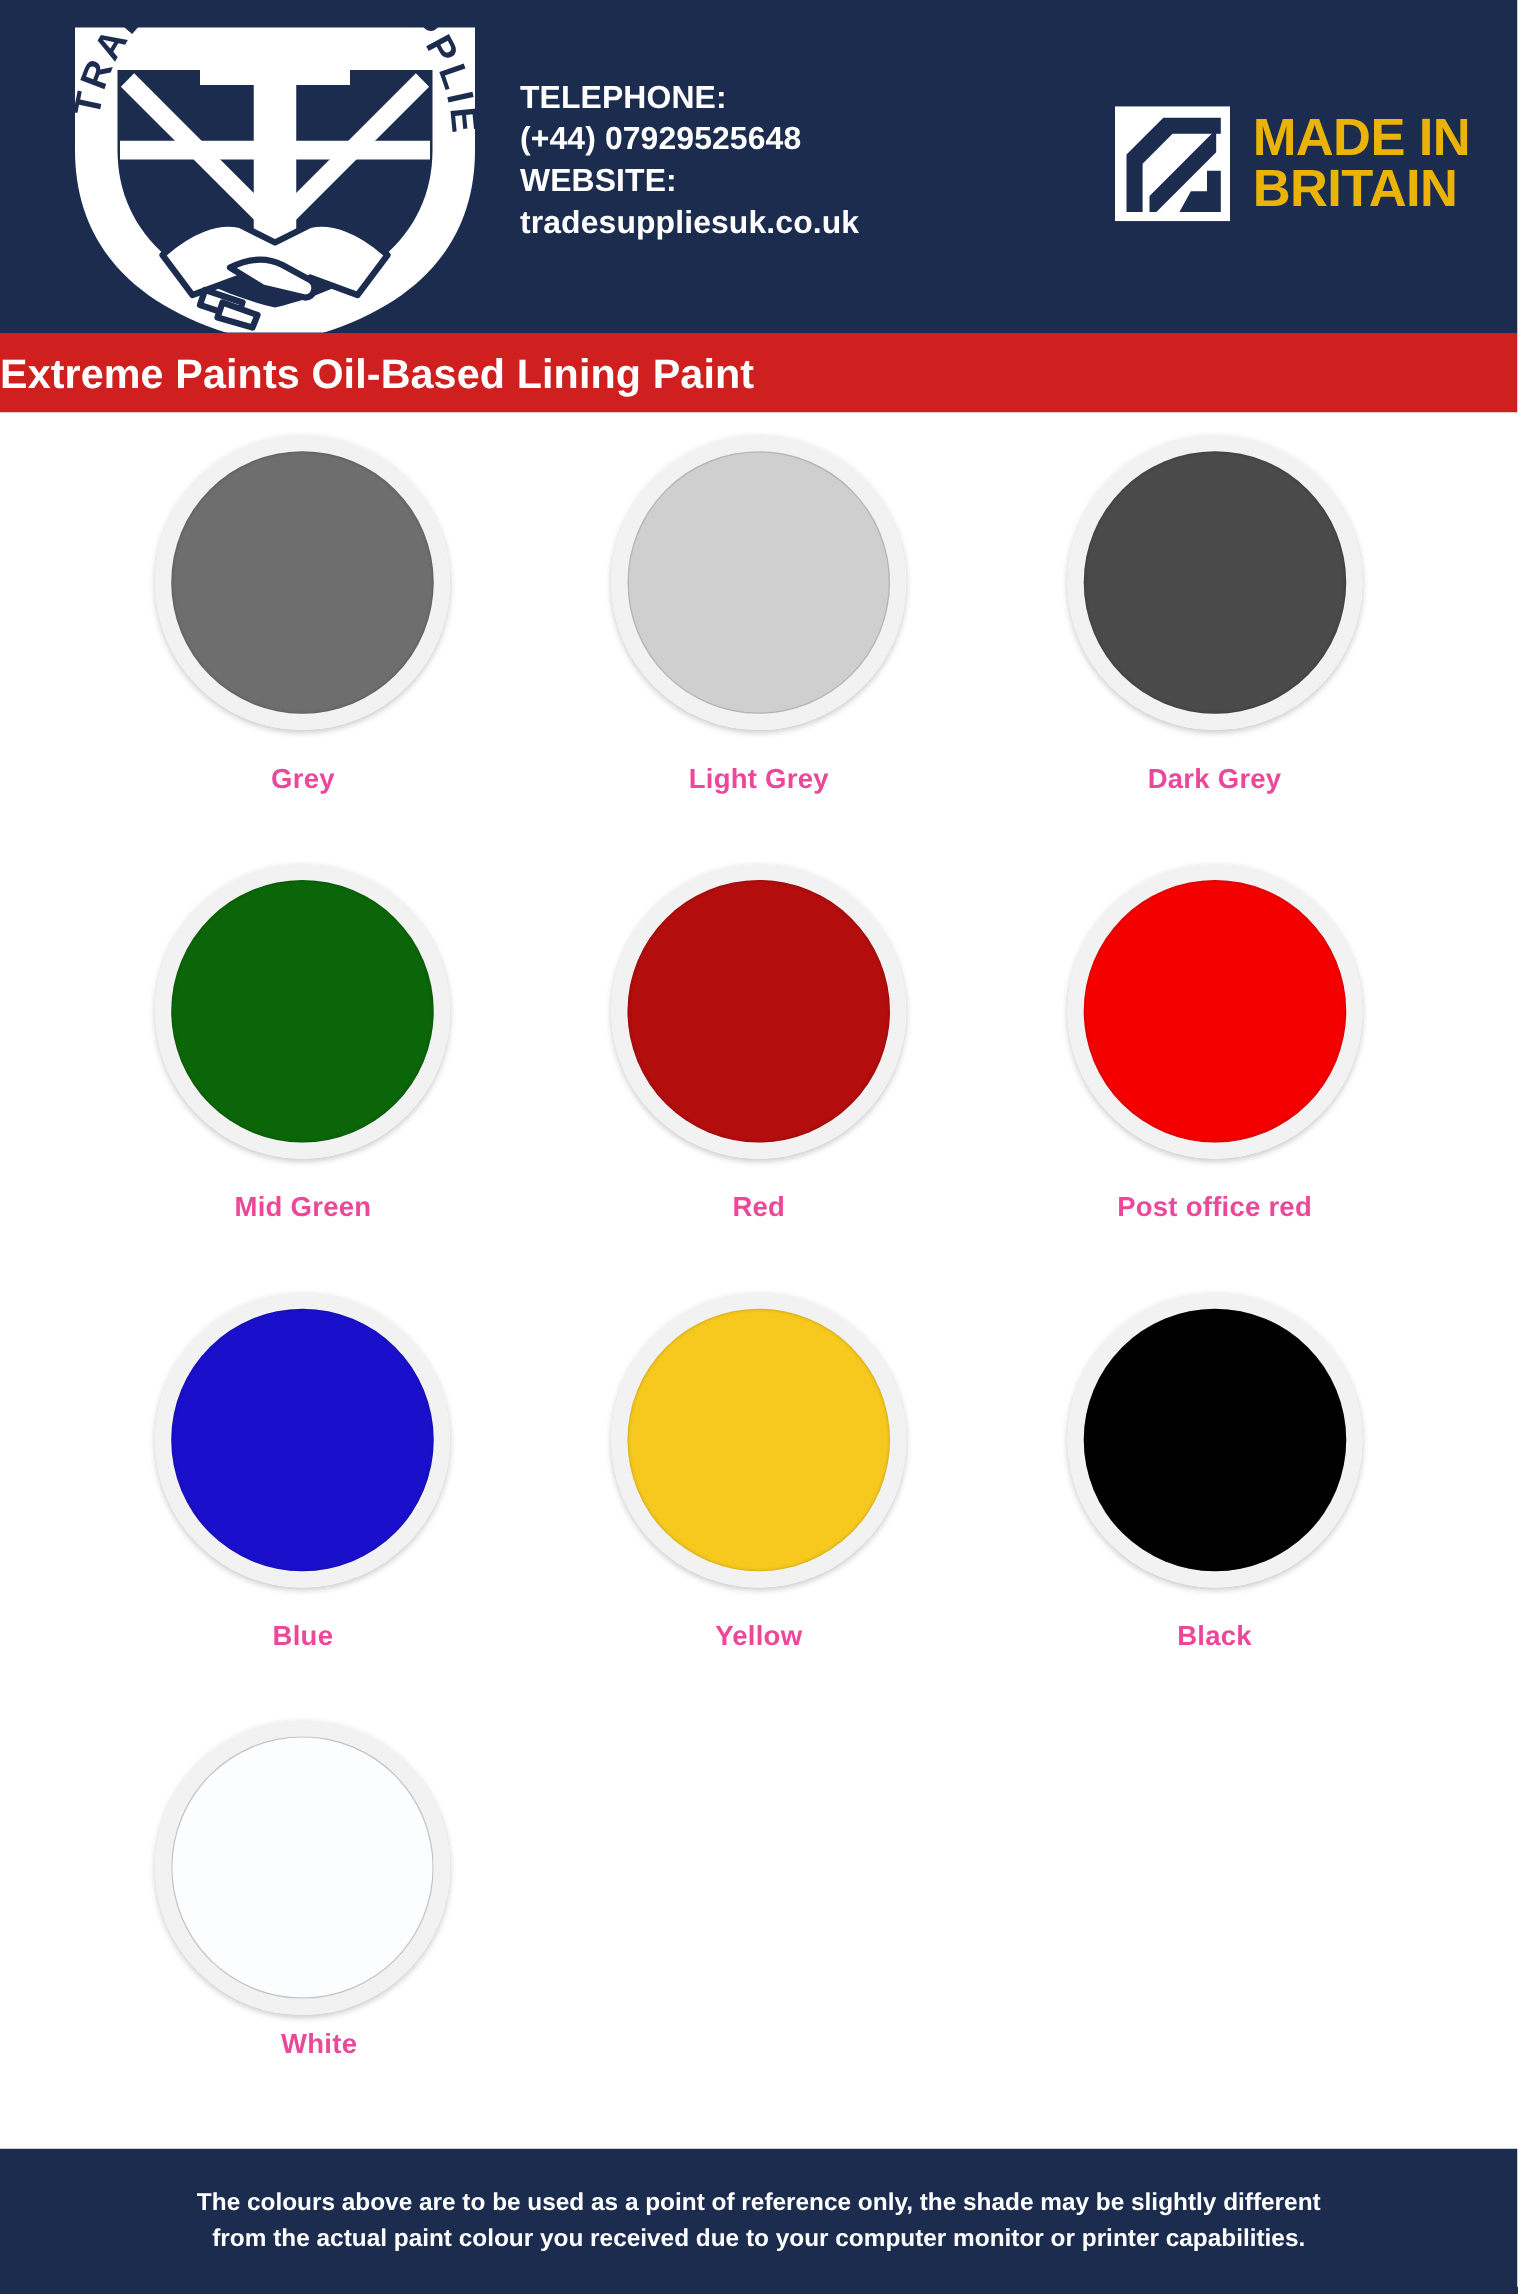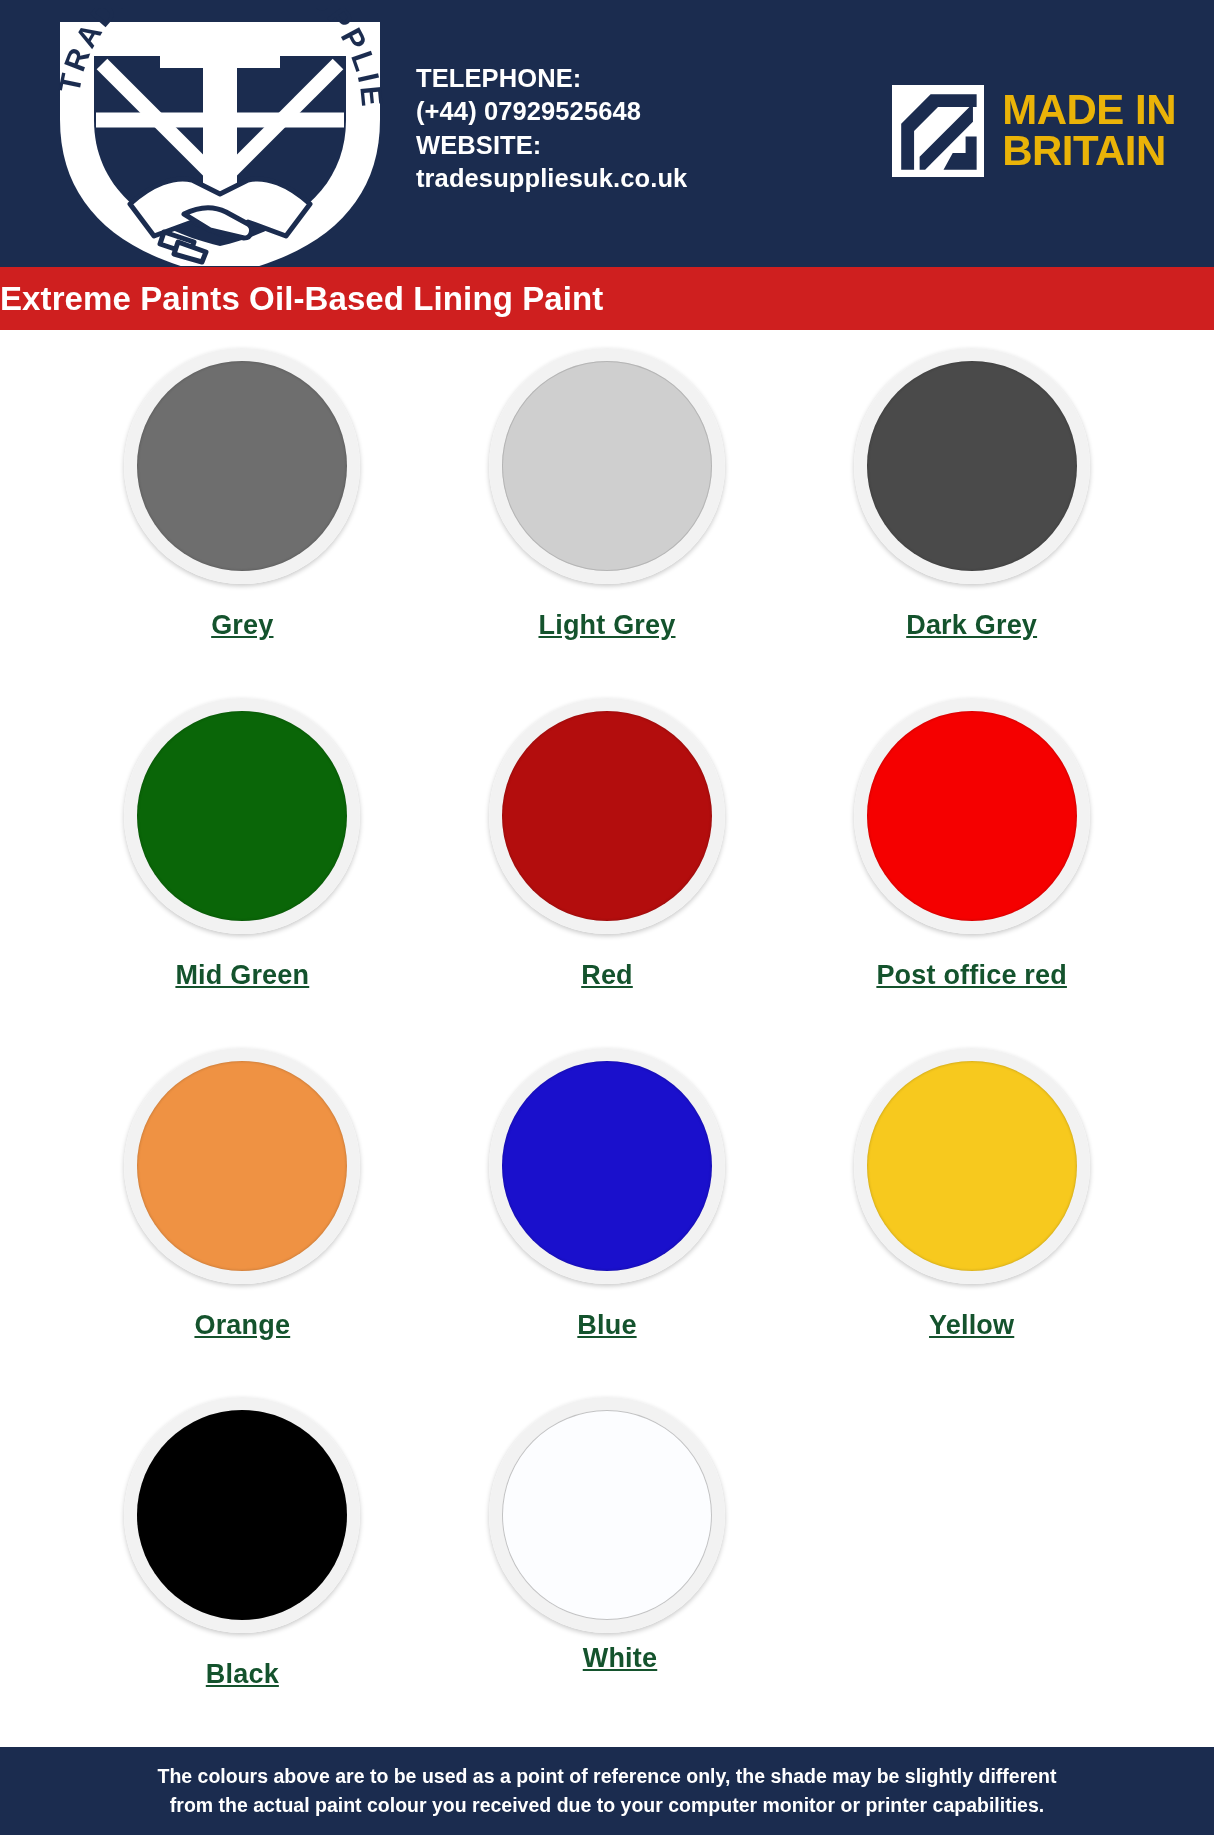--- a/index.html
+++ b/index.html
@@ -149,36 +149,35 @@
     top: 50%;
     transform: translate(-50%, -50%);
     width: 89%;
     height: 89%;
     border-radius: 50%;
     box-shadow: inset 0 0 3px rgba(0,0,0,0.25);
   }
   .tin-fill.light-edge { box-shadow: inset 0 0 0 1px rgba(170,170,170,0.7); }
 
   .swatch-label {
-    font-size: 27px;
+    font-size: 22px;
     font-weight: 700;
-    color: #14532d;
+    color: #ec4899;
     text-align: center;
     margin-top: 26px;
     letter-spacing: 0.2px;
     white-space: nowrap;
-    text-decoration: underline;
   }
   .swatch-cell.raised-label .swatch-label { margin-top: 10px; margin-left: 26px; }
 
   
   .footer {
     background: #1b2c4f;
     flex: 0 0 auto;
-    height: 88px;
+    height: 116px;
     display: flex;
     flex-direction: column;
     align-items: center;
     justify-content: center;
     padding: 0 28px;
   }
   .footer p {
     color: #ffffff;
     font-size: 19.5px;
     font-weight: 700;
@@ -307,26 +306,20 @@
         <div class="swatch-label">Red</div>
       </div>
 
       <div class="swatch-cell">
         <div class="tin">
           <div class="tin-fill" style="background: rgb(245, 0, 0);"></div>
         </div>
         <div class="swatch-label">Post office red</div>
       </div>
 
-      <div class="swatch-cell">
-        <div class="tin">
-          <div class="tin-fill" style="background: rgb(239, 146, 67);"></div>
-        </div>
-        <div class="swatch-label">Orange</div>
-      </div>
 
       <div class="swatch-cell">
         <div class="tin">
           <div class="tin-fill" style="background: rgb(26, 16, 204);"></div>
         </div>
         <div class="swatch-label">Blue</div>
       </div>
 
       <div class="swatch-cell">
         <div class="tin">

